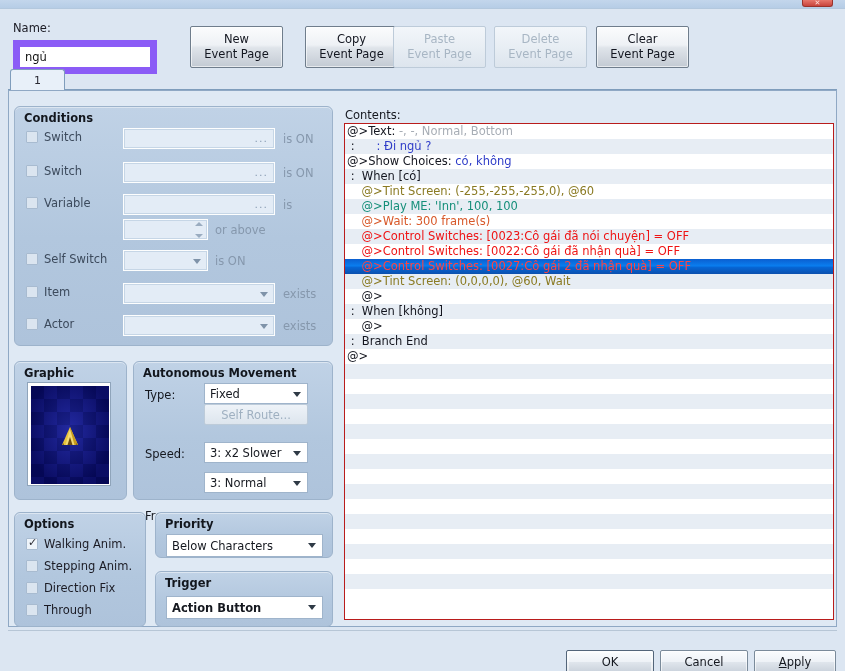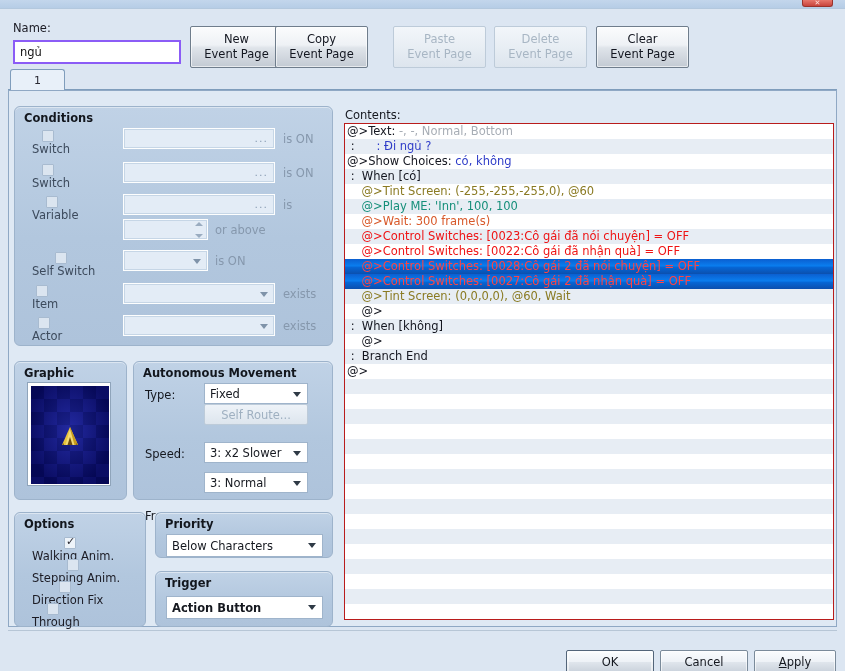--- a/index.html
+++ b/index.html
@@ -31,22 +31,22 @@
   }
 
   #dialog {
     position:absolute; left:0; top:9px; width:845px; height:662px;
     background:#dce6f2;
   }
 
   
   #name-label { position:absolute; left:13px; top:12px; font-size:11.5px; color:#1b1b24; }
   #name-input {
-    position:absolute; left:13px; top:31px; width:168px; height:22px;
-    background:#fff; border:2px solid #8b5cf6;
+    position:absolute; left:13px; top:31px; width:144px; height:22px;
+    background:#fff; border:7px solid #8b5cf6;
     font-family:"DejaVu Sans","Liberation Sans",sans-serif;
     font-size:11.5px; color:#111; padding:10px 5px; outline:none;
   }
 
   .pagebtn {
     position:absolute; top:17px; width:93px; height:42px;
     border:1px solid #6f7d8c;
     border-radius:2px;
     background: linear-gradient(to bottom,#fbfcfd 0%,#eef1f5 45%,#dfe4ea 52%,#c3cad3 100%);
     font-family:"DejaVu Sans","Liberation Sans",sans-serif;
@@ -57,21 +57,21 @@
     cursor:pointer;
   }
   .pagebtn.disabled {
     border:1px solid #bdcbd9;
     background: linear-gradient(to bottom,#f2f6fa 0%,#e8eef4 50%,#dde5ee 100%);
     color:#a8b6c4;
     box-shadow:none;
     cursor:default;
   }
   #btn-new   { left:190px; }
-  #btn-copy  { left:275px; }
+  #btn-copy  { left:305px; }
   #btn-paste { left:393px; }
   #btn-del   { left:494px; }
   #btn-clear { left:596px; }
 
   
   #tabstrip {
     position:absolute; left:8px; top:60px; width:829px; height:22px;
   }
   #tabstrip .baseline {
     position:absolute; left:0; bottom:0; width:829px; height:2px;
@@ -108,21 +108,21 @@
   }
 
   #grp-conditions { left:14px; top:97px; width:319px; height:240px; }
   #grp-graphic    { left:14px; top:352px; width:113px; height:139px; }
   #grp-move       { left:133px; top:352px; width:200px; height:139px; }
   #grp-options    { left:14px; top:503px; width:132px; height:115px; }
   #grp-priority   { left:155px; top:503px; width:178px; height:46px; }
   #grp-trigger    { left:155px; top:562px; width:178px; height:56px; }
 
   
-  .cbrow { position:absolute; display:flex; align-items:center;flex-direction:column; }
+  .cbrow { position:absolute; display:flex; align-items:center; }
   .cbox {
     width:12px; height:12px;
     background:#dbe5f0;
     border:1px solid #a8bbd0;
     border-radius:1px;
     display:inline-block; position:relative;
     flex:0 0 auto;
     cursor:pointer;
   }
   .cbox.on { background:#eef4fa; }
@@ -454,21 +454,20 @@
   <div id="contents-box">
       <div class="crow"><span class="c-dark">@&gt;Text: </span><span class="c-gray">-, -, Normal, Bottom</span></div>
       <div class="crow alt"><span class="c-dark"> :      </span><span class="c-blue">: Đi ngủ ?</span></div>
       <div class="crow"><span class="c-dark">@&gt;Show Choices: </span><span class="c-blue">có, không</span></div>
       <div class="crow alt"><span class="c-dark"> :  When [có]</span></div>
       <div class="crow"><span class="c-olive">    @&gt;Tint Screen: (-255,-255,-255,0), @60</span></div>
       <div class="crow alt"><span class="c-teal">    @&gt;Play ME: 'Inn', 100, 100</span></div>
       <div class="crow"><span class="c-orange">    @&gt;Wait: 300 frame(s)</span></div>
       <div class="crow alt"><span class="c-red">    @&gt;Control Switches: [0023:Cô gái đã nói chuyện] = OFF</span></div>
       <div class="crow"><span class="c-red">    @&gt;Control Switches: [0022:Cô gái đã nhận quà] = OFF</span></div>
-      <div class="crow sel"><span class="c-red">    @&gt;Control Switches: [0028:Cô gái 2 đã nói chuyện] = OFF</span></div>
       <div class="crow sel"><span class="c-red">    @&gt;Control Switches: [0027:Cô gái 2 đã nhận quà] = OFF</span></div>
       <div class="crow alt"><span class="c-olive">    @&gt;Tint Screen: (0,0,0,0), @60, Wait</span></div>
       <div class="crow"><span class="c-dark">    @&gt;</span></div>
       <div class="crow alt"><span class="c-dark"> :  When [không]</span></div>
       <div class="crow"><span class="c-dark">    @&gt;</span></div>
       <div class="crow alt"><span class="c-dark"> :  Branch End</span></div>
       <div class="crow"><span class="c-dark">@&gt;</span></div>
       <div class="crow alt">&nbsp;</div>
       <div class="crow">&nbsp;</div>
       <div class="crow alt">&nbsp;</div>

